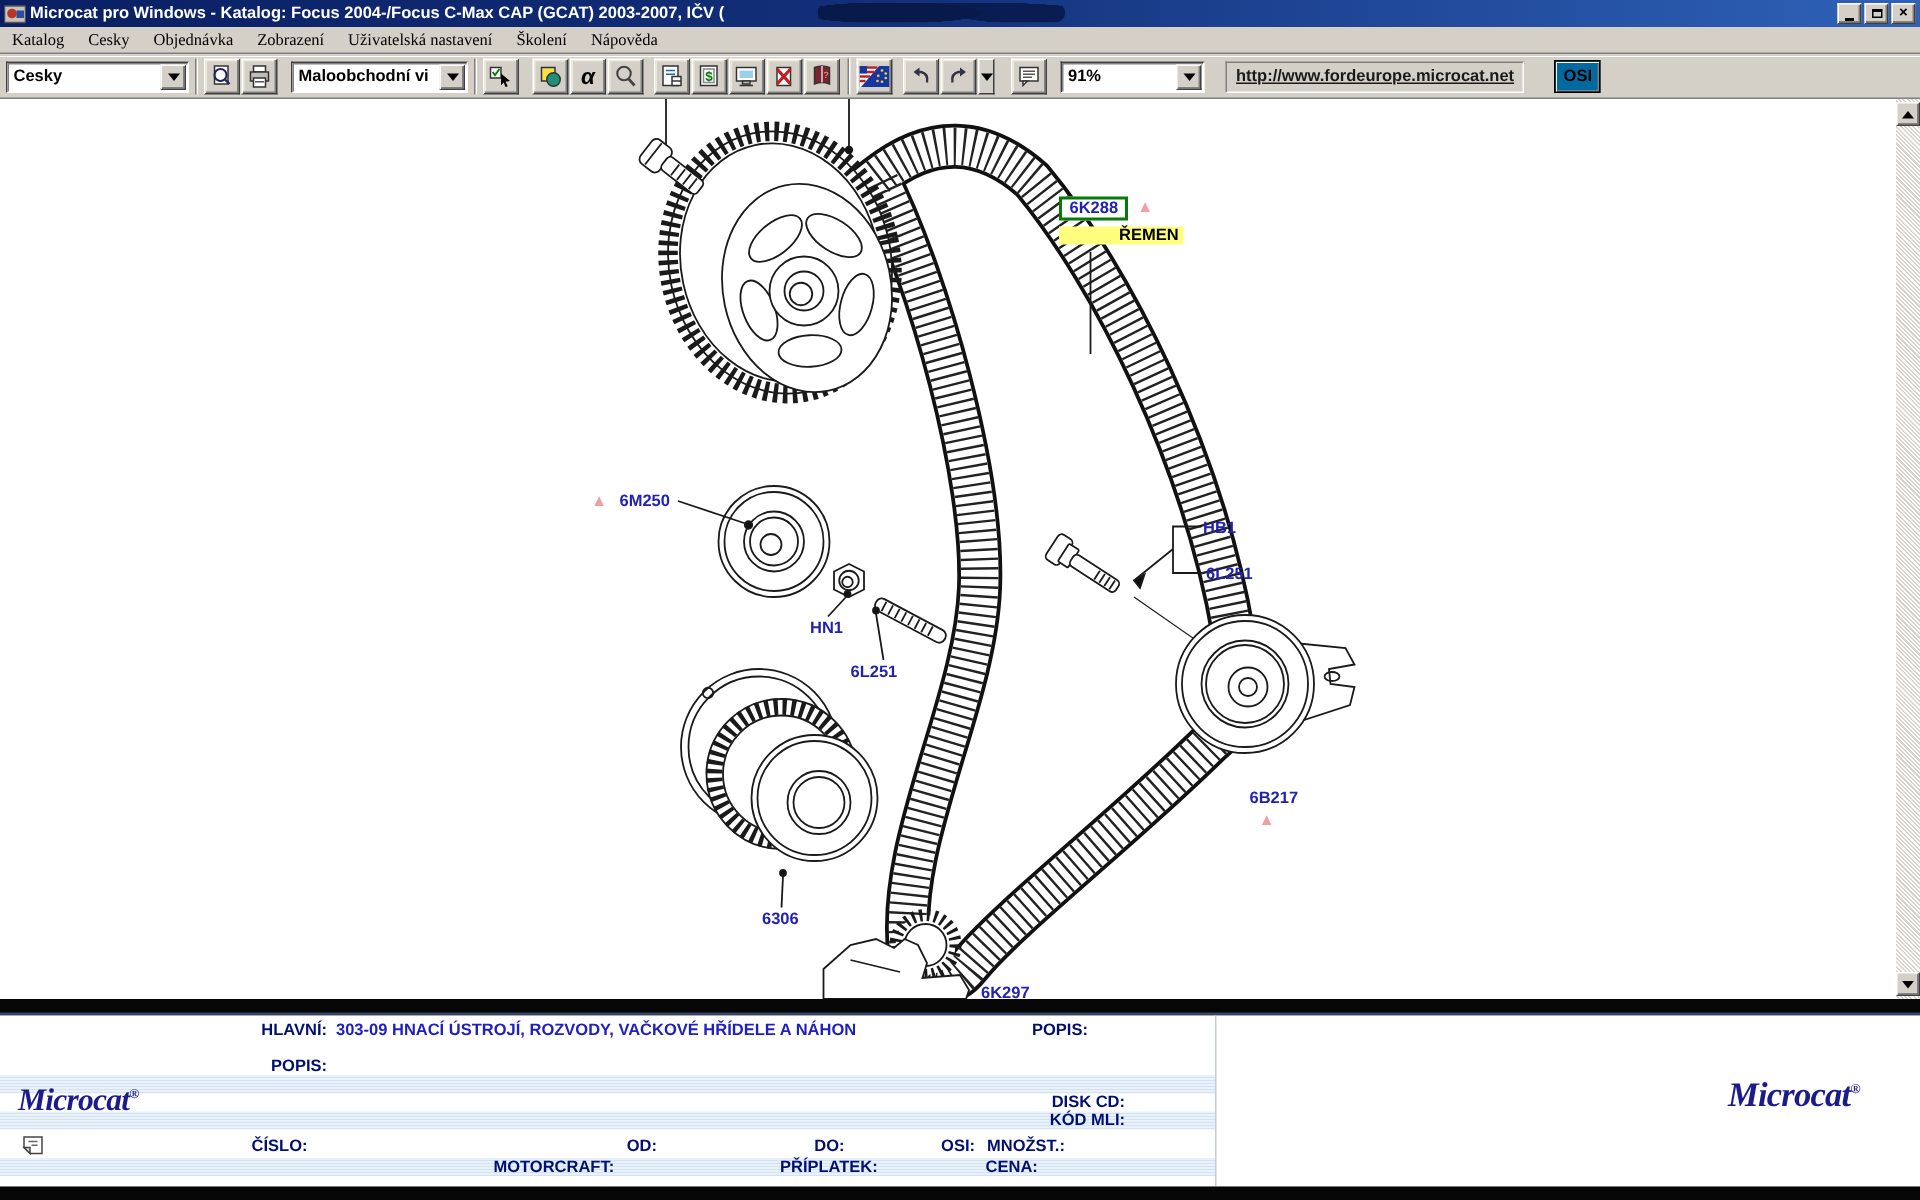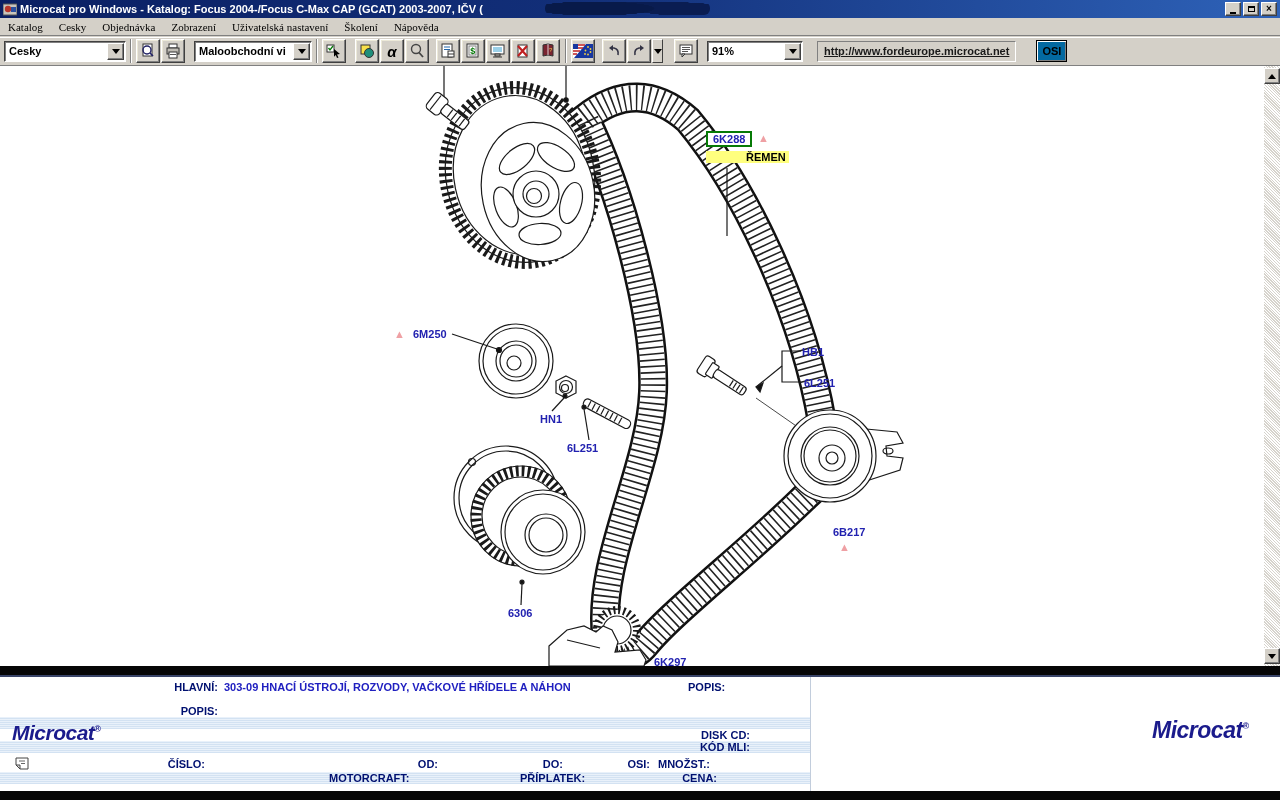--- a/index.html
+++ b/index.html
@@ -82,21 +82,21 @@
 
   
   .panel { position:absolute; left:0; top:677px; width:1280px; height:114px; background:#fff; }
   .prow { position:absolute; left:0; width:810px; height:12px; line-height:12px;padding-left:40px; }
   .prow.blue { background:repeating-linear-gradient(180deg,#e9f1fa 0 1px,#d3e2f2 1px 2px); }
   .plabel { position:absolute; font-size:11px; font-weight:bold; color:#001070; white-space:nowrap; top:0; }
   .pval-blue { position:absolute; font-size:11px; font-weight:bold; color:#2020c0; white-space:nowrap; top:0; }
   .pval-green { position:absolute; font-size:11px; font-weight:bold; color:#0a7d0a; white-space:nowrap; top:0; }
   .vline { position:absolute; top:0; width:1px; height:114px; background:#c2cddc; }
   .logo { position:absolute; font-weight:bold; font-style:italic; color:#1b1b8c;
-    letter-spacing:-0.5px; white-space:nowrap; }
+    letter-spacing:-0.5px; white-space:nowrap;font-family:Liberation Serif, serif; }
   .logo sup { font-size:9px; font-style:normal; }
 </style>
 </head>
 <body>
 
 <div class="win">
 
   <div class="titlebar">
     <svg class="app-icon" viewBox="0 0 14 14">
       <rect x="0" y="2" width="14" height="11" fill="#c8c4bc" stroke="#555"></rect>
@@ -438,21 +438,21 @@
       <span class="plabel" style="left:610px; width:40px; text-align:right;">OSI:</span>
       <span class="plabel" style="left:658px;">MNOŽST.:</span>
     </div>
     <div class="prow blue" style="top:64px;">
       <span class="plabel" style="left:650px; width:100px; text-align:right;">KÓD MLI:</span>
     </div>
     <div class="prow blue" style="top:95px;">
       <span class="plabel" style="left:150px;margin-top:48px;">NOVÁ SOUČÁST:</span>
       <span class="plabel" style="left:329px;">MOTORCRAFT:</span>
       <span class="plabel" style="left:520px;">PŘÍPLATEK:</span>
-      <span class="plabel" style="left:668px; width:49px; text-align:right;">CENA:</span>
+      <span class="plabel" style="left:650px; width:49px; text-align:center;">CENA:</span>
     </div>
     <div class="vline" style="left:810px;"></div>
 
     <div class="logo" style="left:12px; top:44px; font-size:21px;">
       <span>Microcat</span><sup>®</sup>
     </div>
     <div class="logo" style="left:1152px; top:40px; font-size:23px;">
       <span>Microcat</span><sup>®</sup>
     </div>
 

